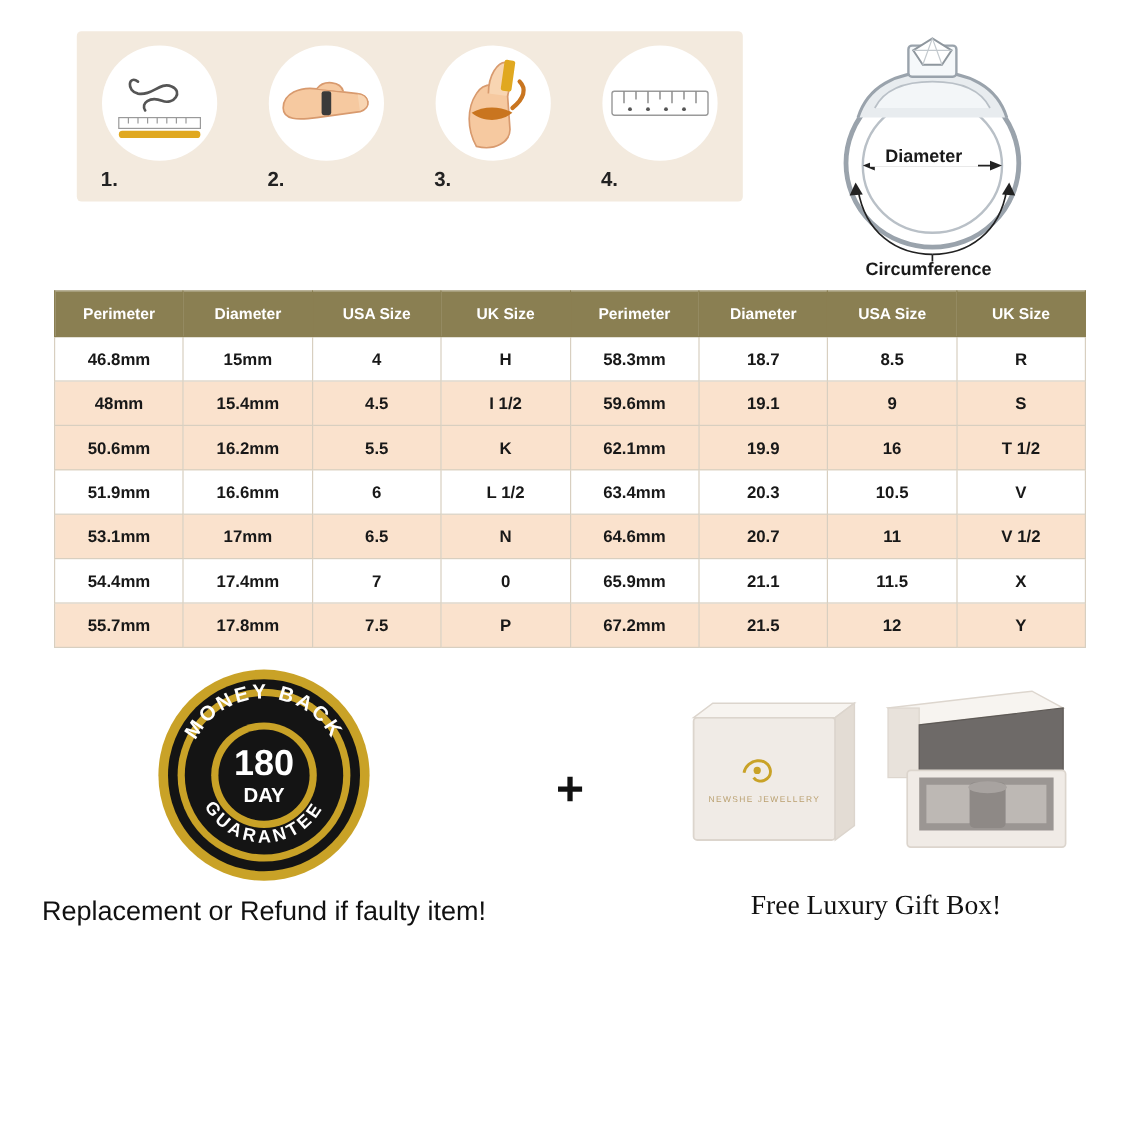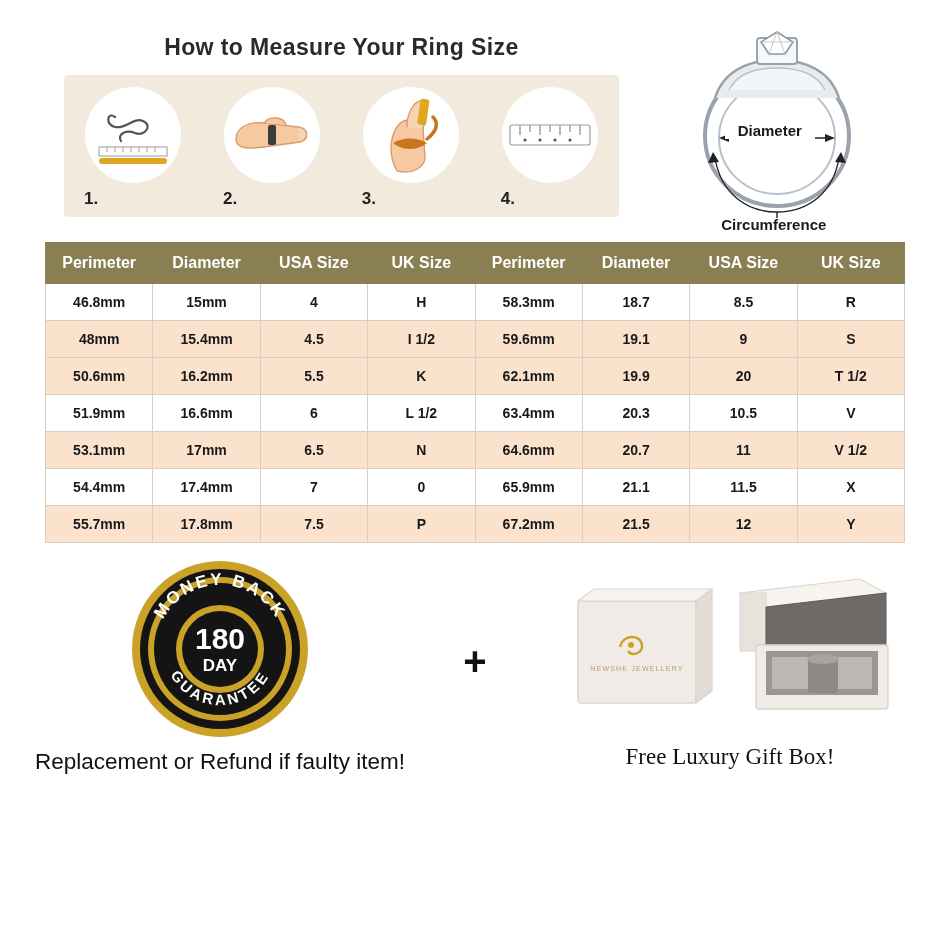--- a/index.html
+++ b/index.html
@@ -81,21 +81,21 @@
     padding: 12px 45px 0 45px;
   }
   table.size-table {
     border-collapse: collapse;
     width: 100%;
     table-layout: fixed;
   }
   table.size-table th {
     background: #8a7f52;
     color: #ffffff;
-    font-size: 16px;
+    font-size: 13px;
     font-weight: bold;
     padding: 11px 2px;
     border: 1px solid #8a7f52;
     text-align: center;
   }
   table.size-table td {
     font-size: 14px;
     font-weight: bold;
     text-align: center;
     padding: 10px 2px;
@@ -148,21 +148,20 @@
     font-family: "Liberation Sans", sans-serif;
     font-size: 22.5px;
   }
 </style>
 </head>
 <body>
 
 <div class="top-section">
 
   <div class="measure-block">
-    <div class="measure-title">How to Measure Your Ring Size</div>
 
     <div class="steps-strip">
 
       <div class="step">
         <div class="step-circle">
           <svg width="96" height="96" viewBox="0 0 96 96" aria-hidden="true">
             <path d="M30 30 C22 24, 20 38, 30 40 C42 42, 48 30, 58 34 C68 38, 60 50, 50 46 C40 42, 32 48, 36 54" fill="none" stroke="#555" stroke-width="2.2" stroke-linecap="round"></path>
             <rect x="14" y="60" width="68" height="9" fill="#ffffff" stroke="#9a9a9a" stroke-width="1"></rect>
             <g stroke="#9a9a9a" stroke-width="1">
               <line x1="22" y1="60" x2="22" y2="65"></line>
@@ -299,21 +298,21 @@
         <td>9</td>
         <td>S</td>
       </tr>
       <tr class="even">
         <td>50.6mm</td>
         <td>16.2mm</td>
         <td>5.5</td>
         <td>K</td>
         <td>62.1mm</td>
         <td>19.9</td>
-        <td>20</td>
+        <td>16</td>
         <td>T 1/2</td>
       </tr>
       <tr class="odd">
         <td>51.9mm</td>
         <td>16.6mm</td>
         <td>6</td>
         <td>L 1/2</td>
         <td>63.4mm</td>
         <td>20.3</td>
         <td>10.5</td>

